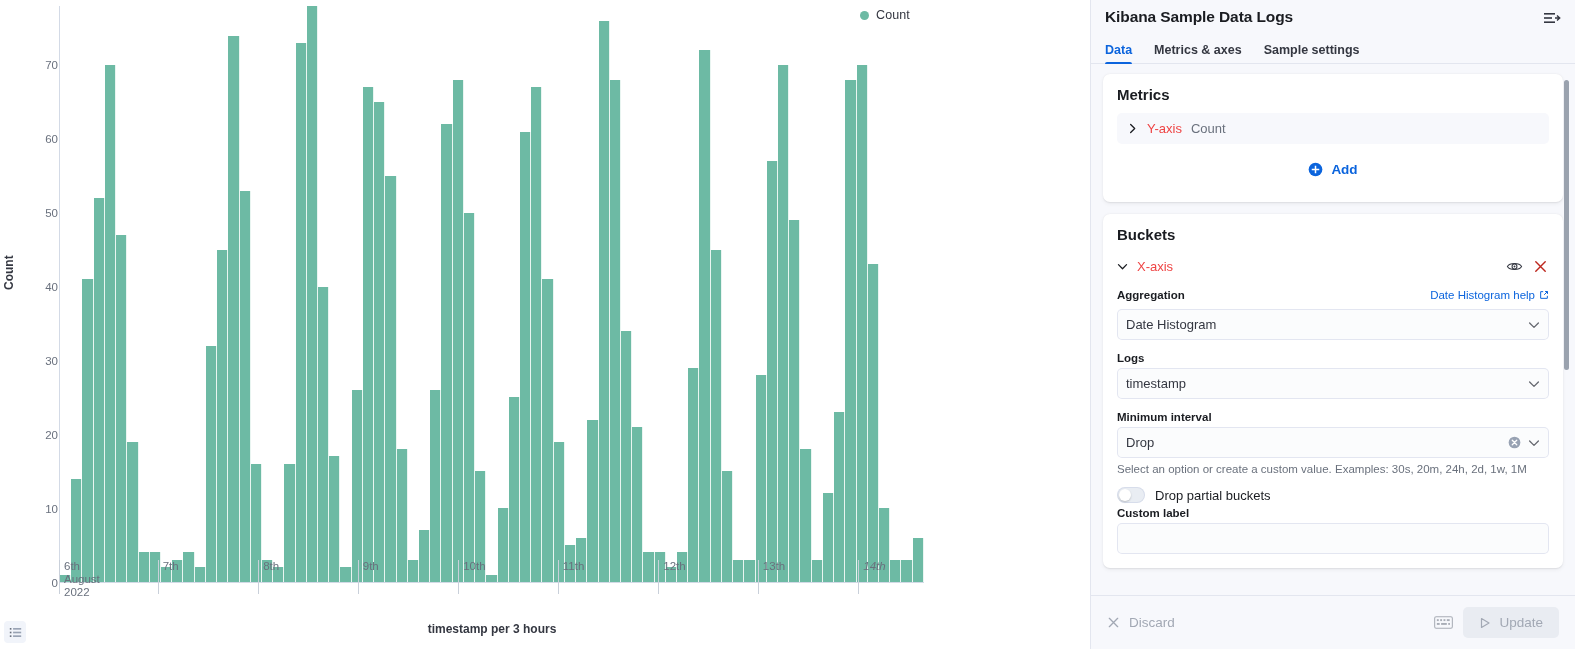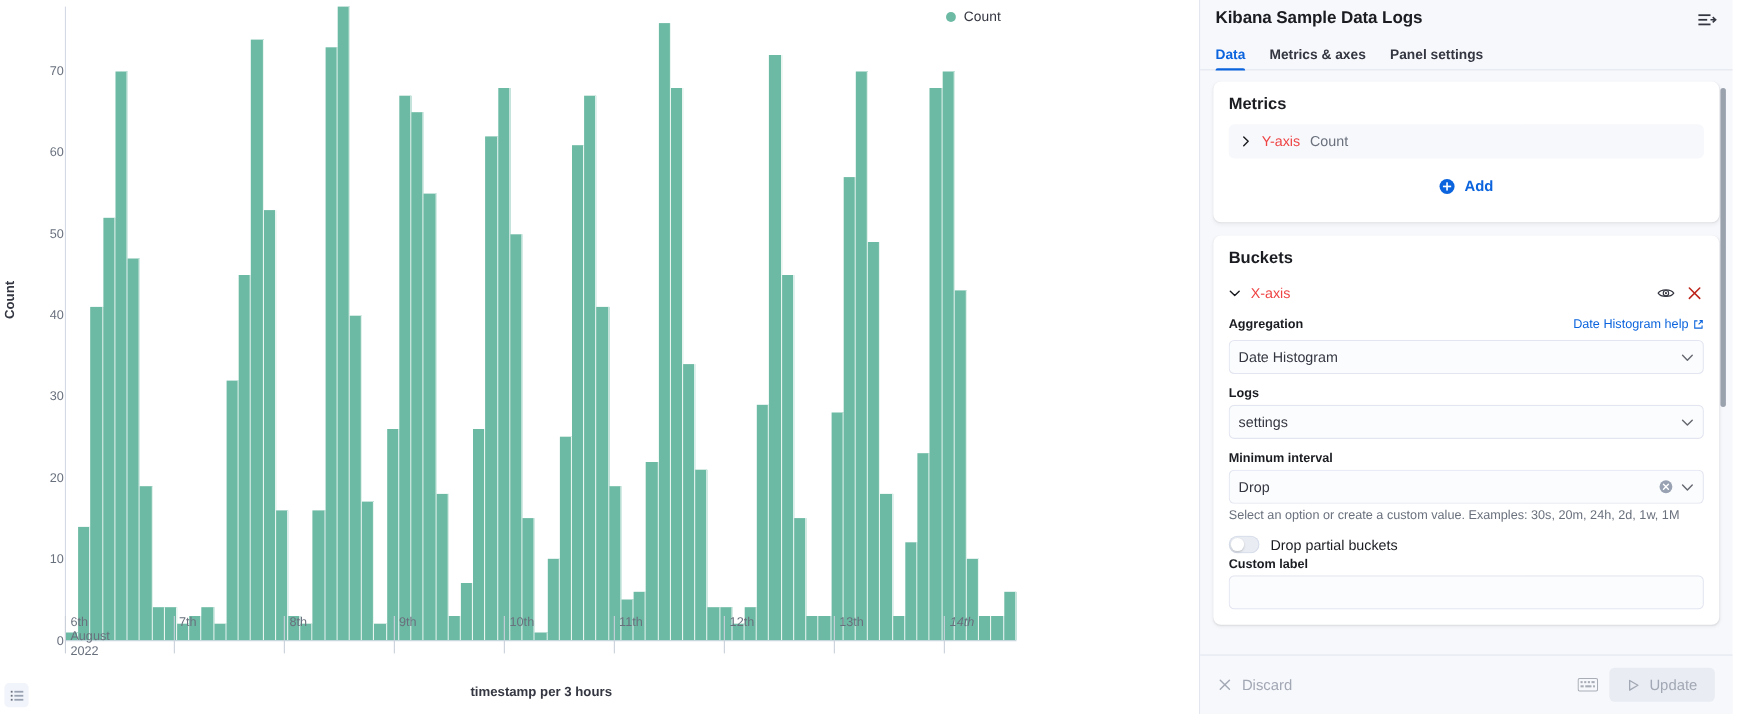--- a/index.html
+++ b/index.html
@@ -376,21 +376,21 @@
         <rect x="1" y="3" width="11" height="1.6" fill="#343741"></rect>
         <rect x="1" y="7.2" width="8" height="1.6" fill="#343741"></rect>
         <rect x="1" y="11.4" width="11" height="1.6" fill="#343741"></rect>
         <path d="M12 8 L16.5 8 M14 5.6 L16.7 8 L14 10.4" stroke="#343741" stroke-width="1.4" fill="none"></path>
       </svg>
     </div>
 
     <div class="tabs">
       <div class="tab active">Data</div>
       <div class="tab">Metrics &amp; axes</div>
-      <div class="tab">Panel settings</div>
+      <div class="tab">Sample settings</div>
     </div>
 
     <div class="panel-scroll">
 
       <div class="card">
         <div class="card-title">Metrics</div>
         <div class="agg-row">
           <svg class="chev" viewBox="0 0 12 12">
             <path d="M4 1.6 L8.4 6 L4 10.4" stroke="#1a1c21" stroke-width="1.4" fill="none" stroke-linecap="round" stroke-linejoin="round"></path>
           </svg>
@@ -438,21 +438,21 @@
         </div>
         <div class="select">
           <span class="val">Date Histogram</span>
           <svg class="chevd" viewBox="0 0 12 12">
             <path d="M1.6 4 L6 8.4 L10.4 4" stroke="#343741" stroke-width="1.3" fill="none" stroke-linecap="round" stroke-linejoin="round"></path>
           </svg>
         </div>
 
         <div class="field-label">Logs</div>
         <div class="select">
-          <span class="val">settings</span>
+          <span class="val">timestamp</span>
           <svg class="chevd" viewBox="0 0 12 12">
             <path d="M1.6 4 L6 8.4 L10.4 4" stroke="#343741" stroke-width="1.3" fill="none" stroke-linecap="round" stroke-linejoin="round"></path>
           </svg>
         </div>
 
         <div class="field-label">Minimum interval</div>
         <div class="select">
           <span class="val">Drop</span>
           <svg class="clear-x" viewBox="0 0 14 14">
             <circle cx="7" cy="7" r="6.3" fill="#98a2b3"></circle>

